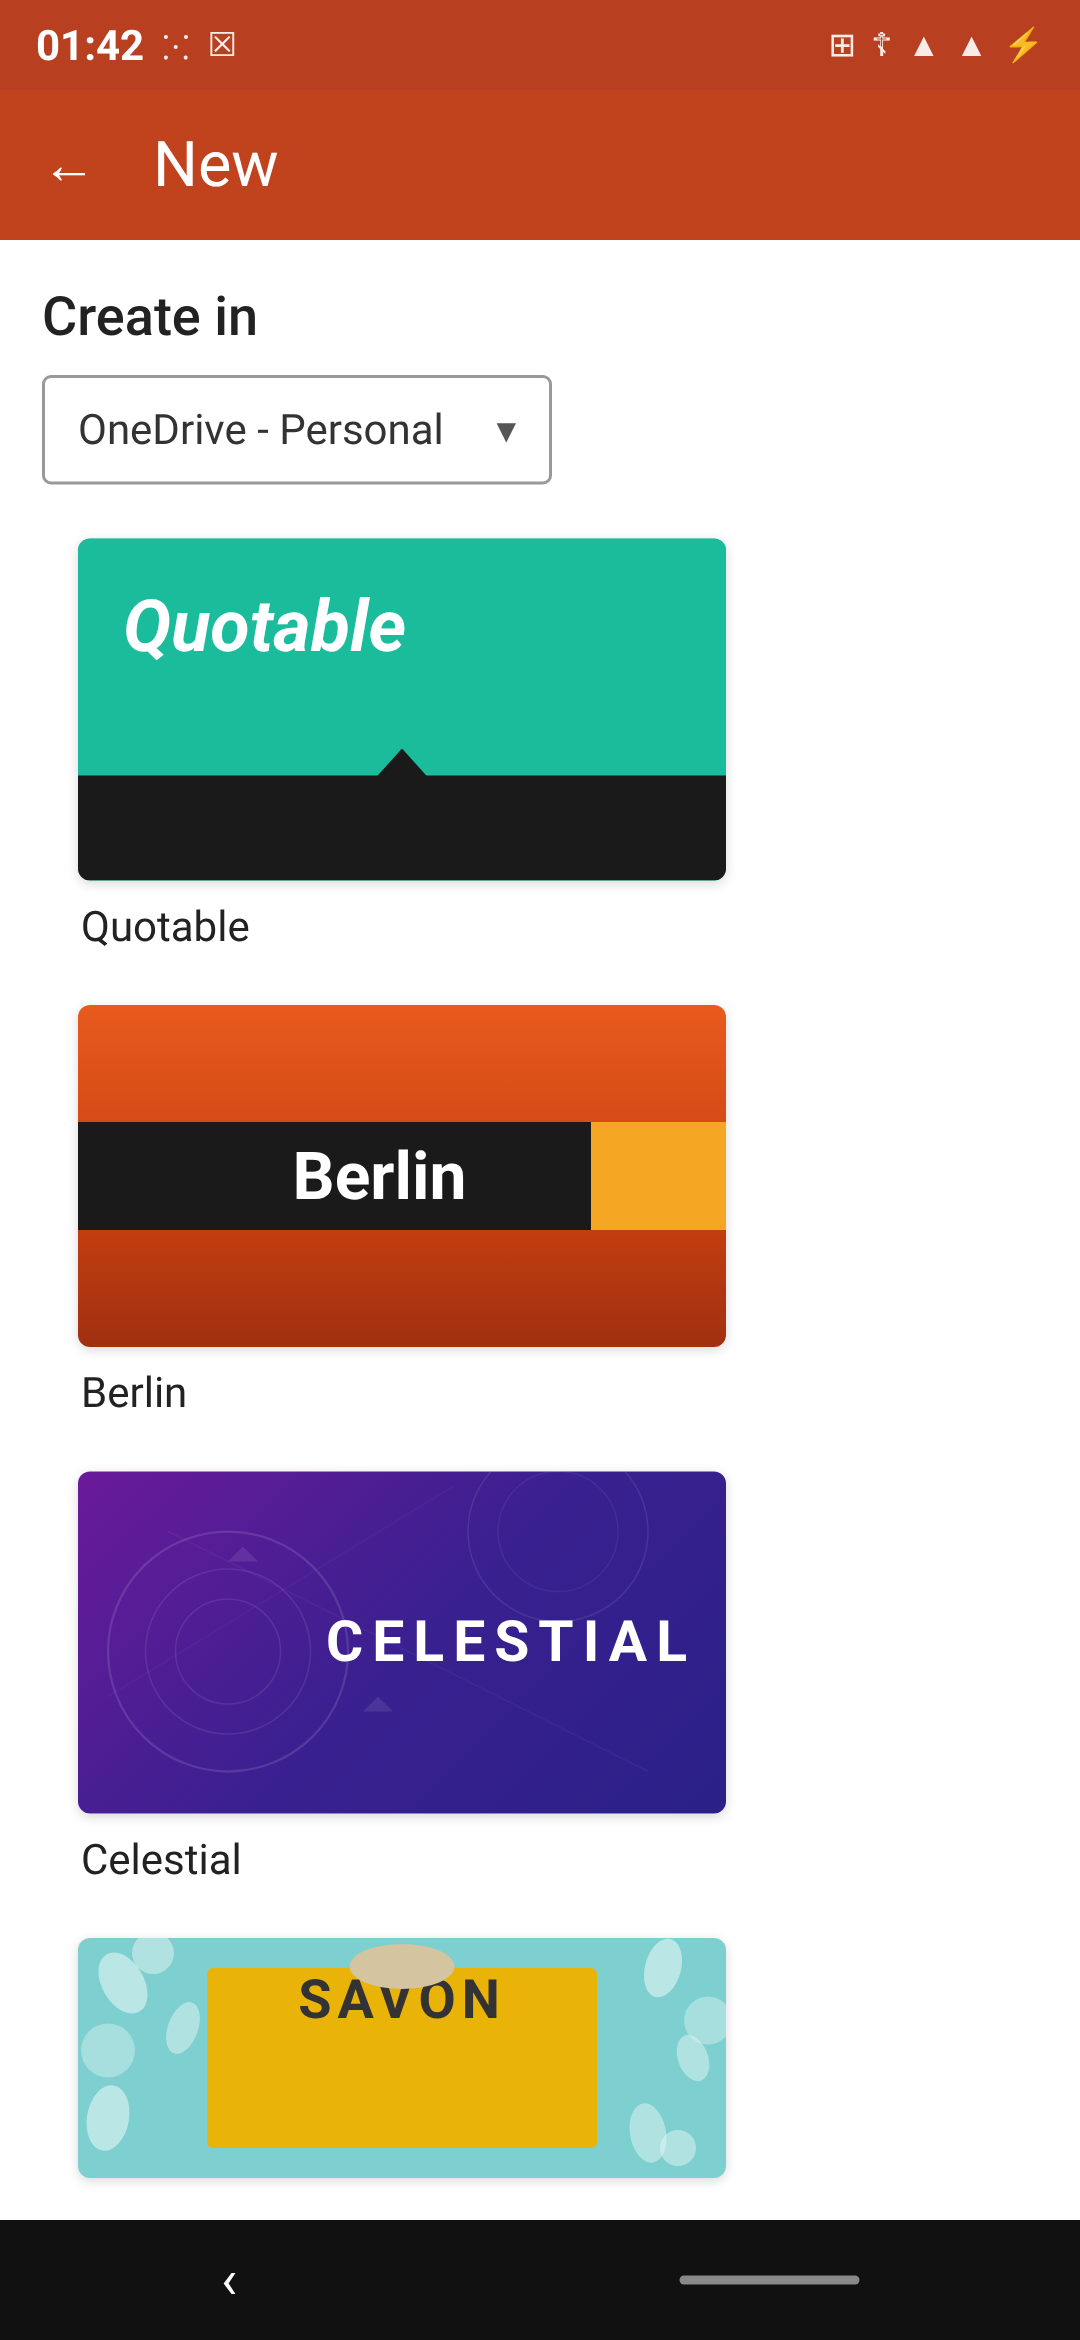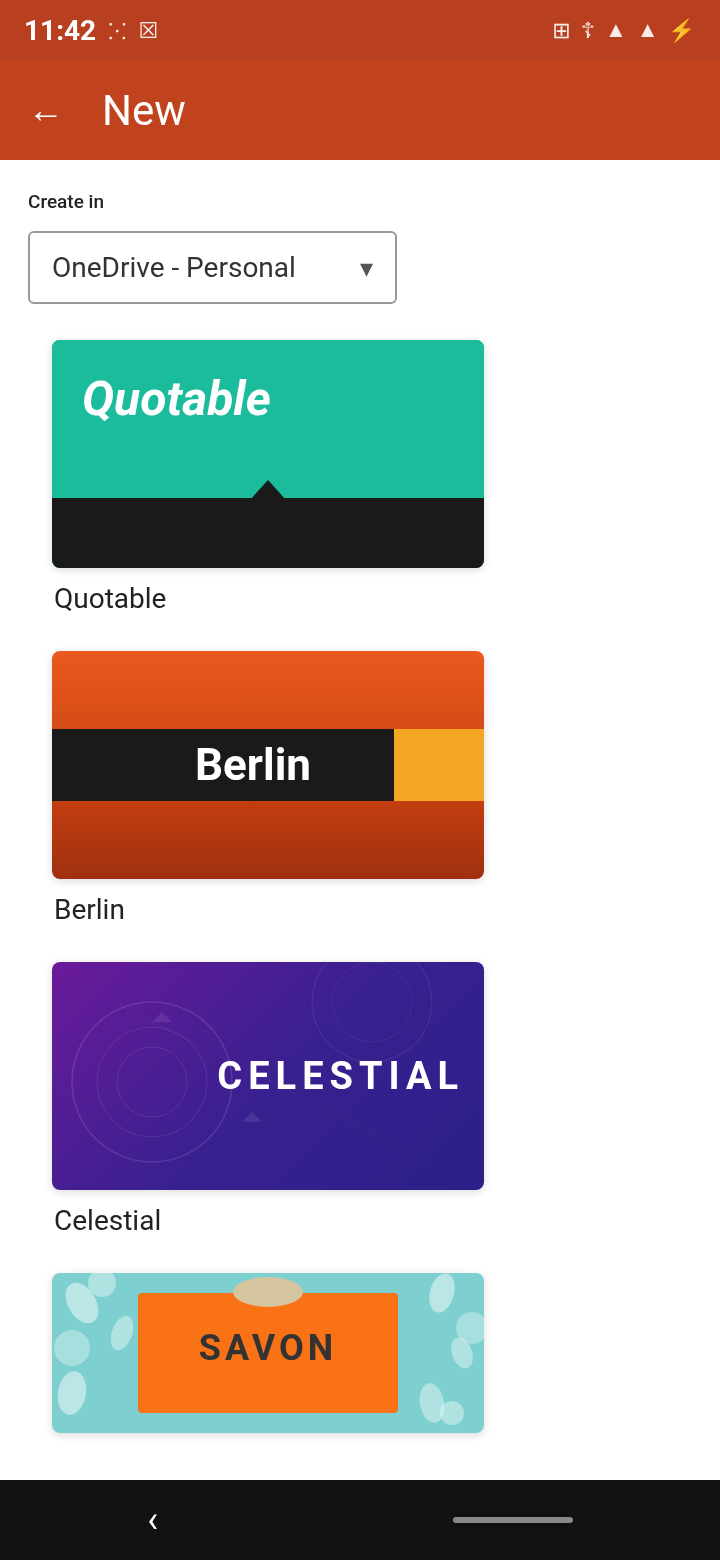--- a/index.html
+++ b/index.html
@@ -75,35 +75,35 @@
     }
 
     
     .content {
       background: white;
       padding: 30px 28px;
       min-height: 1400px;
     }
 
     .create-in-label {
-      font-size: 19px;
+      font-size: 36px;
       color: #222;
       font-weight: 500;
       margin-bottom: 18px;
     }
 
     
     .dropdown {
       border: 2px solid #999;
       border-radius: 6px;
       padding: 18px 22px;
       display: flex;
       align-items: center;
       justify-content: space-between;
-      width: 369px;
+      width: 340px;
       margin-bottom: 36px;
       cursor: pointer;
       background: white;
     }
 
     .dropdown-text {
       font-size: 28px;
       color: #333;
     }
 
@@ -263,26 +263,26 @@
       opacity: 0.8;
     }
 
     .savon-inner-card {
       position: absolute;
       top: 50%;
       left: 50%;
       transform: translate(-50%, -50%);
       width: 260px;
       height: 120px;
-      background: #f97316;
+      background: #eab308;
       border-radius: 4px;
       display: flex;
       flex-direction: column;
       align-items: center;
-      justify-content: center;
+      justify-content: flex-start;
       padding-bottom: 10px;
     }
 
     .savon-bow {
       position: absolute;
       top: -16px;
       left: 50%;
       transform: translateX(-50%);
       width: 70px;
       height: 30px;
@@ -321,21 +321,21 @@
       background: #888;
       border-radius: 3px;
     }
 
   </style>
 </head>
 <body>
 
 <div class="status-bar">
   <div class="status-left">
-    <span class="status-time">11:42</span>
+    <span class="status-time">01:42</span>
     <span class="icon-sm">⁙</span>
     <span class="icon-sm">☒</span>
   </div>
   <div class="status-right">
     <span class="icon-sm">⊞</span>
     <span class="icon-sm">☦</span>
     <span class="icon-sm">▲</span>
     <span class="icon-sm">▲</span>
     <span class="icon-sm">⚡</span>
   </div>

